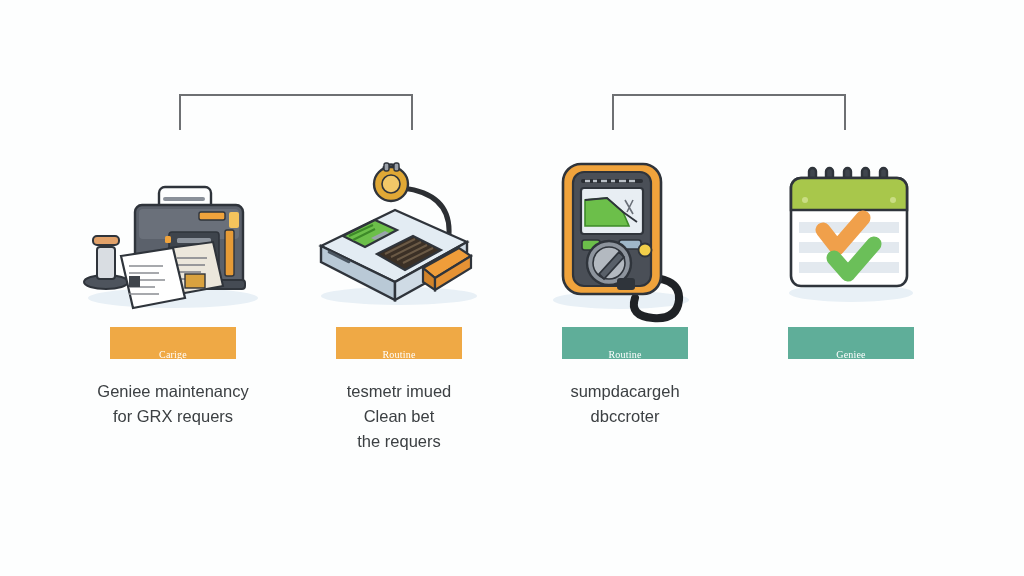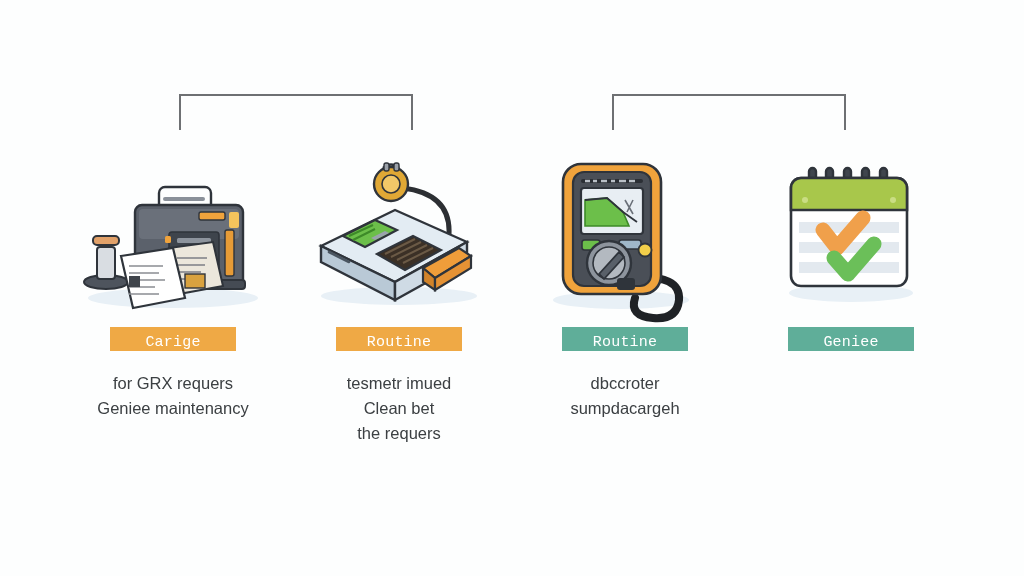--- a/index.html
+++ b/index.html
@@ -59,25 +59,25 @@
   .art svg { display: block; overflow: visible; }
 
   
   .badge {
     margin-top: 12px;
     min-width: 126px;
     height: 24px;
     line-height: 24px;
     text-align: center;
     color: #ffffff;
-    font-size: 15px;
+    font-size: 10px;
     letter-spacing: 0.2px;
-    font-family: Liberation Mono, monospace;
+    font-family: Liberation Serif, serif;
     box-sizing: border-box;
-    padding: 4px 10px;
+    padding: 16px 10px;
   }
   .badge-orange { background: #efa945; }
   .badge-teal   { background: #5fae99; }
 
   
   .caption {
     margin-top: 20px;
     width: 212px;
     text-align: center;
     color: #3c4043;
@@ -131,22 +131,22 @@
           <path d="M104 108 h30 M104 115 h28 M104 122 h24 M104 129 h26" stroke="#7c7f85" stroke-width="1.6"></path>
           <rect x="112" y="124" width="20" height="14" fill="#d9a23f" stroke="#2f343b" stroke-width="1.4"></rect>
 
           <path d="M48 106 l52 -8 l12 50 l-52 10 z" fill="#ffffff" stroke="#2f343b" stroke-width="2.2"></path>
           <path d="M56 116 h34 M56 123 h30 M56 130 h36 M56 137 h26 M56 144 h30" stroke="#8a8d93" stroke-width="1.6"></path>
           <rect x="56" y="126" width="11" height="11" fill="#3f444b"></rect>
         </svg>
       </div>
       <div class="badge badge-orange">Carige</div>
       <div class="caption">
+        <div>Geniee maintenancy</div>
         <div>for GRX requers</div>
-        <div>Geniee maintenancy</div>
       </div>
     </div>
 
     <div class="col">
       <div class="art">
         <svg width="200" height="165" viewBox="0 0 200 165">
           <ellipse cx="100" cy="146" rx="78" ry="9" fill="#e8f0f6"></ellipse>
 
           <path d="M104 38 q48 6 46 46 q-2 26 -20 34" fill="none" stroke="#2c2f33" stroke-width="5" stroke-linecap="round"></path>
 
@@ -208,22 +208,22 @@
 
           <circle cx="84" cy="113" r="22" fill="#8d949d" stroke="#2f343b" stroke-width="2.4"></circle>
           <circle cx="84" cy="113" r="16" fill="#b3b9c0" stroke="#2f343b" stroke-width="1.6"></circle>
           <path d="M74 124 L94 102 L99 107 L79 129 Z" fill="#596069" stroke="#2f343b" stroke-width="1.8"></path>
 
           <rect x="92" y="128" width="18" height="12" rx="3" fill="#2f343b"></rect>
         </svg>
       </div>
       <div class="badge badge-teal">Routine</div>
       <div class="caption">
+        <div>sumpdacargeh</div>
         <div>dbccroter</div>
-        <div>sumpdacargeh</div>
       </div>
     </div>
 
     <div class="col">
       <div class="art">
         <svg width="200" height="165" viewBox="0 0 200 165">
           <ellipse cx="100" cy="143" rx="62" ry="9" fill="#e8f0f6"></ellipse>
 
           <g stroke="#2f343b" stroke-width="2.4" fill="#3f454d">
             <rect x="58" y="18" width="7" height="17" rx="3.5"></rect>

